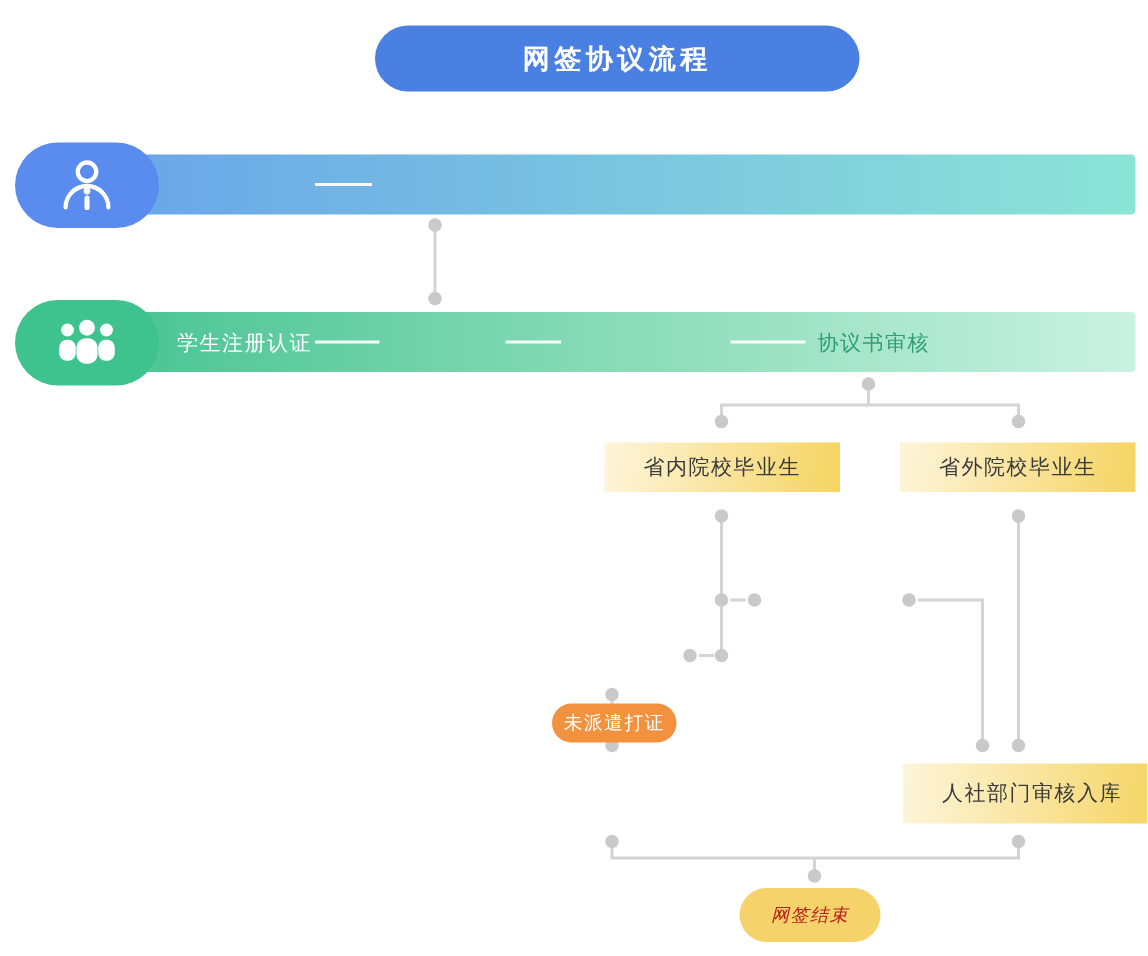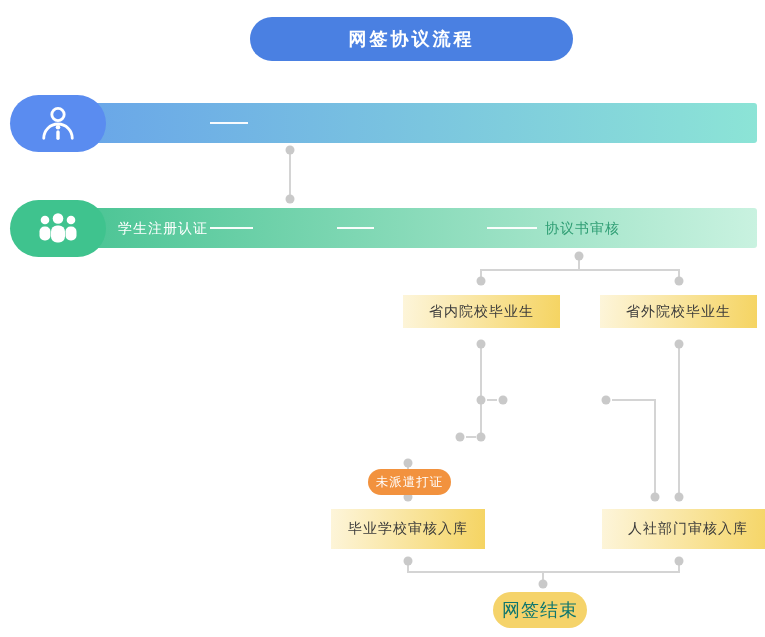--- a/index.html
+++ b/index.html
@@ -47,21 +47,21 @@
   #box-hr     { left:602px; top:509px; width:172px; height:40px; }
 
   
   .pill { position:absolute; z-index:2; display:flex; align-items:center; justify-content:center;
     color:#fff; font-size:13px; letter-spacing:1px; white-space:nowrap; }
   #pill-dispatched { left:512px; top:386px; width:85px; height:28px; border-radius:14px;
     background:var(--blue-pill,#5590ee); }
   #pill-not-dispatched { left:368px; top:425px; width:83px; height:26px; border-radius:13px;
     background:var(--orange-pill,#f2923e); font-size:12.5px;margin-top:44px; }
   #pill-end { left:493px; top:592px; width:94px; height:36px; border-radius:18px;
-    background:var(--end-pill,#f5d36a); color:#0f766e; font-size:18px; }
+    background:var(--end-pill,#f5d36a); color:#b91c1c; font-size:12px;font-style:italic; }
 </style>
 </head>
 <body>
 
 <div id="canvas">
 
   <svg id="connectors" width="765" height="637" viewBox="0 0 765 637">
 
     <line x1="290" y1="150" x2="290" y2="199"></line>
     <circle cx="290" cy="150" r="4.5"></circle>
@@ -133,17 +133,16 @@
       <circle cx="22" cy="7.5" r="5.3"></circle>
       <rect x="15" y="14.5" width="14" height="17" rx="6"></rect>
     </svg>
   </div>
 
   <div class="ybox" id="box-out-province">省外院校毕业生</div>
   <div class="ybox" id="box-in-province">省内院校毕业生</div>
 
   <div class="pill" id="pill-not-dispatched">未派遣打证</div>
 
-  <div class="ybox" id="box-school">毕业学校审核入库</div>
   <div class="ybox" id="box-hr">人社部门审核入库</div>
 
   <div class="pill" id="pill-end">网签结束</div>
 </div>
 
 </body></html>

